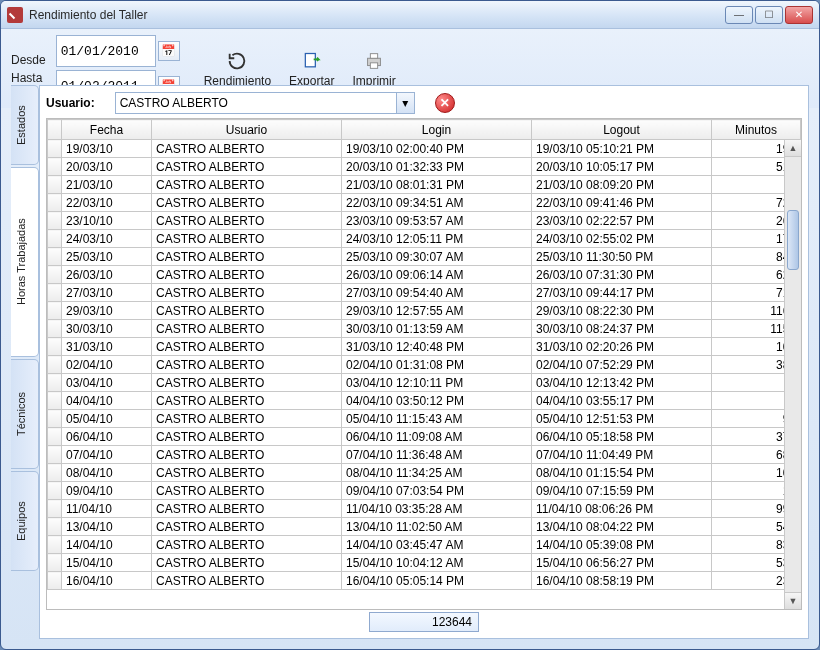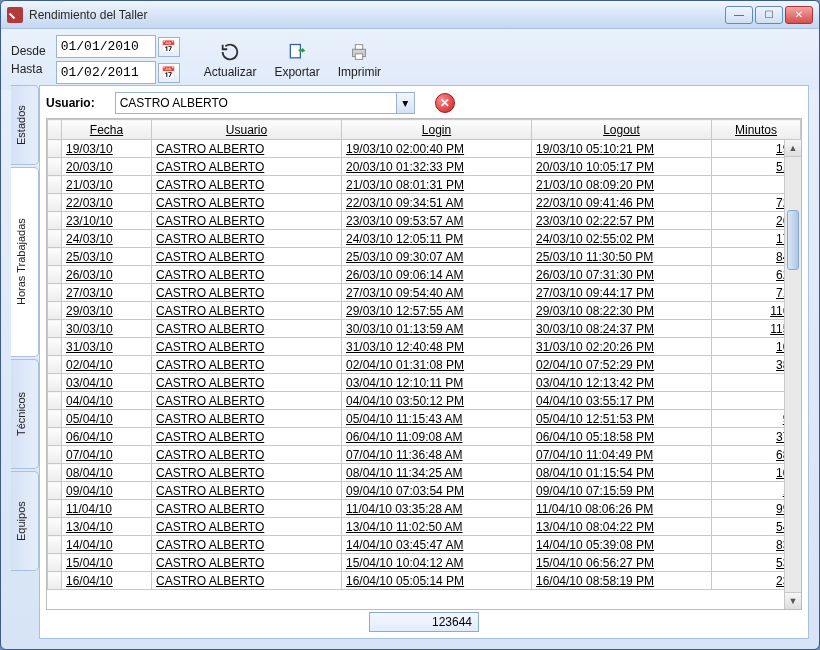--- a/index.html
+++ b/index.html
@@ -10,38 +10,38 @@
 .titlebar .appicon::after{content:"";position:absolute;left:3px;top:3px;width:7px;height:7px;border:2px solid #fff;border-top:none;border-right:none;transform:rotate(-45deg);border-bottom:none;}
 .titlebar .title{flex:1;color:#2a2a2a;}
 .winbtns{display:flex;gap:2px;}
 .winbtn{width:28px;height:18px;border:1px solid #6a88b5;border-radius:3px;display:flex;align-items:center;justify-content:center;background:linear-gradient(to bottom,#eef5fd,#cfe0f3);font-size:10px;color:#4a4a4a;cursor:pointer;}
 .winbtn.close{background:linear-gradient(to bottom,#f2a6a6,#d84d4d);color:#fff;border-color:#a33;}
 .toolbar{display:flex;align-items:center;padding:6px 10px;gap:6px;background:linear-gradient(to bottom,#e9f1fb,#dfeafa);}
 .labelv{display:flex;flex-direction:column;gap:4px;margin-right:4px;}
 .labelv span{font-size:12px;color:#222;}
 .dategrp{display:flex;flex-direction:column;gap:3px;}
 .daterow{display:flex;align-items:center;gap:2px;}
-.dateinput{width:100px;height:23px;border:1px solid #9ab3d4;background:#fff;font-family:"Courier New",monospace;font-size:13px;padding:0 4px;}
+.dateinput{width:100px;height:32px;border:1px solid #9ab3d4;background:#fff;font-family:"Courier New",monospace;font-size:13px;padding:0 4px;}
 .calbtn{width:22px;height:20px;border:1px solid #9ab3d4;background:linear-gradient(to bottom,#fefefe,#e6edf7);display:flex;align-items:center;justify-content:center;cursor:pointer;}
 .tbtns{display:flex;gap:18px;margin-left:18px;}
 .tbtn{display:flex;flex-direction:column;align-items:center;gap:2px;cursor:pointer;color:#222;}
 .tbtn .ic{width:24px;height:22px;display:flex;align-items:center;justify-content:center;}
 .content{position:absolute;left:10px;right:10px;top:84px;bottom:10px;display:flex;}
 .vtabs{width:28px;display:flex;flex-direction:column;}
 .vtab{flex:0 0 auto;writing-mode:vertical-rl;transform:rotate(180deg);padding:14px 4px;text-align:center;background:linear-gradient(to right,#e6eefb,#d4e2f5);border:1px solid #a9c0de;border-right:none;border-radius:5px 0 0 5px;margin-bottom:2px;cursor:pointer;font-size:11px;color:#222;}
 .vtab.active{background:#fff;}
 .pane{flex:1;background:#fff;border:1px solid #a9c0de;padding:6px;display:flex;flex-direction:column;}
 .filterrow{display:flex;align-items:center;gap:20px;margin-bottom:4px;}
 .filterrow .lbl{font-weight:bold;}
 .combo{flex:0 0 300px;height:22px;border:1px solid #9ab3d4;background:#fff;display:flex;align-items:center;font-family:"Courier New",monospace;font-size:13px;}
 .combo span{flex:1;padding:0 4px;}
 .combo .dd{width:18px;height:100%;background:linear-gradient(to bottom,#f3f7fd,#d4e2f5);border-left:1px solid #9ab3d4;display:flex;align-items:center;justify-content:center;}
 .delbtn{width:20px;height:20px;border-radius:10px;background:radial-gradient(circle at 30% 30%,#ff8a8a,#cc2020);display:flex;align-items:center;justify-content:center;color:#fff;font-weight:bold;cursor:pointer;border:1px solid #a01818;font-size:12px;}
 .grid{flex:1;border:1px solid #bcbcbc;overflow:hidden;position:relative;}
-.gridinner{position:absolute;inset:0;overflow:hidden;text-decoration:underline;}
+.gridinner{position:absolute;inset:0;overflow:hidden;}
 table{border-collapse:collapse;width:100%;}
 th,td{border:1px solid #c8c8c8;padding:1px 4px;font-size:12px;white-space:nowrap;overflow:hidden;}
 th{background:linear-gradient(to bottom,#fdfdfd,#ececec);font-weight:normal;text-align:center;height:20px;}
 td{height:18px;}
 .rowhdr{width:14px;background:linear-gradient(to bottom,#fdfdfd,#ececec);}
 td.num{text-align:right;}
 .vscroll{position:absolute;right:0;top:21px;bottom:0;width:17px;background:#e9e9e9;border-left:1px solid #c8c8c8;}
 .vscroll .thumb{position:absolute;left:2px;right:2px;top:70px;height:60px;background:linear-gradient(to right,#dce7f6,#aec6e6);border:1px solid #8aa7cd;border-radius:3px;}
 .vscroll .arr{position:absolute;left:0;right:0;height:17px;background:linear-gradient(to bottom,#f6f6f6,#dedede);display:flex;align-items:center;justify-content:center;font-size:9px;color:#555;}
 .vscroll .arr.up{top:0;border-bottom:1px solid #c8c8c8;}
@@ -82,21 +82,21 @@
           </div>
       </div>
     </div>
     <div class="tbtns">
       <div class="tbtn">
         <div class="ic">
             <svg viewBox="0 0 24 24" width="22" height="22">
               <path fill="none" stroke="#333" stroke-width="2" d="M4 12a8 8 0 1 0 3-6.2M4 4v5h5"></path>
             </svg>
           </div>
-        <span>Actualizar</span>
+        <span>Rendimiento</span>
       </div>
       <div class="tbtn">
         <div class="ic">
             <svg viewBox="0 0 24 24" width="20" height="20">
               <rect x="4" y="3" width="12" height="16" fill="#fff" stroke="#2a60b0" stroke-width="1.5"></rect>
               <path d="M14 10l6 0 -2 -2 M20 10l-2 2" stroke="#2aa02a" stroke-width="2" fill="none"></path>
             </svg>
           </div>
         <span>Exportar</span>
       </div>

